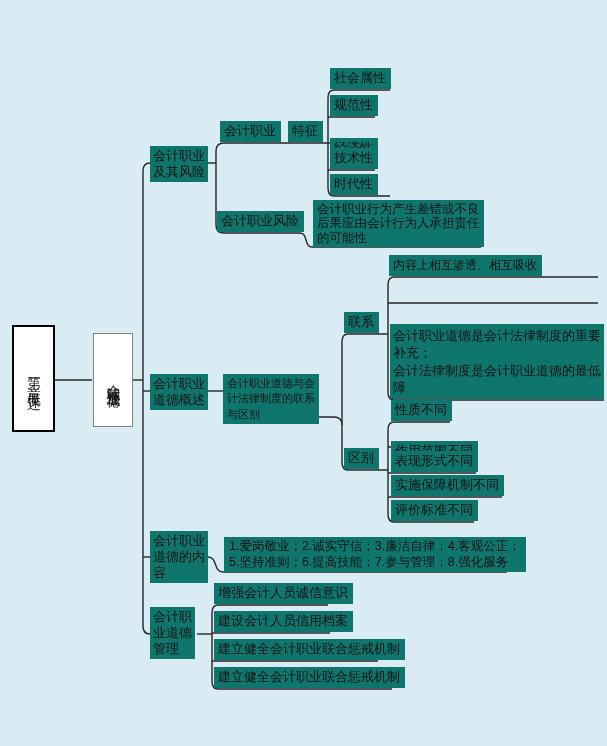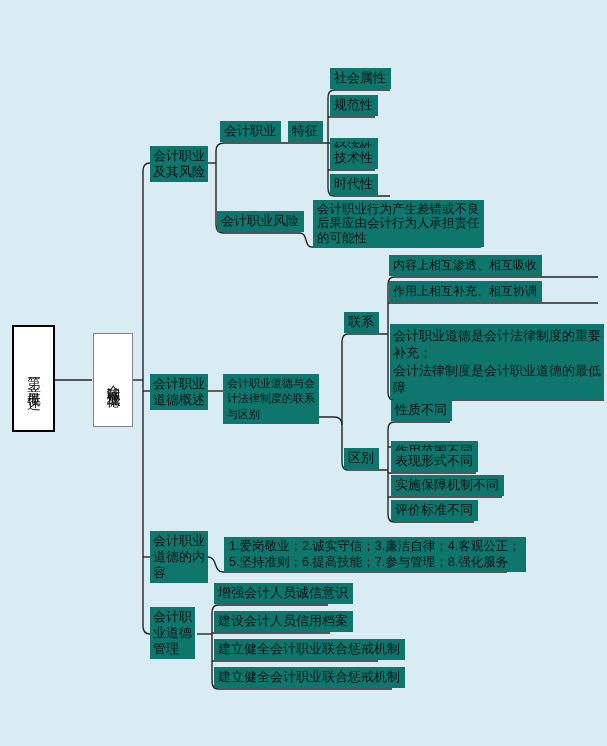--- a/index.html
+++ b/index.html
@@ -103,21 +103,20 @@
   <div class="node box" style="left:223px;bottom:322px;padding:2px 4px;line-height:15.5px;font-size:11px;">
     <div class="ln">会计职业道德与会</div>
     <div class="ln">计法律制度的联系</div>
     <div class="ln">与区别</div>
   </div>
 
   <div class="node leaf" style="left:344px;bottom:413px;">联系</div>
   <div class="node leaf" style="left:344px;bottom:277px;">区别</div>
 
   <div class="node leaf lg" style="left:389px;bottom:470px;">内容上相互渗透、相互吸收</div>
-  <div class="node leaf lg" style="left:389px;bottom:444px;">作用上相互补充、相互协调</div>
 
   <div class="node box" style="left:390px;bottom:347px;padding:3px 3px;line-height:17.2px;font-size:13px;">
     <div class="ln">会计职业道德是会计法律制度的重要</div>
     <div class="ln">补充；</div>
     <div class="ln">会计法律制度是会计职业道德的最低</div>
     <div class="ln">障</div>
   </div>
 
   <div class="node leaf" style="left:391px;bottom:325px;">性质不同</div>
   <div class="node leaf" style="left:391px;bottom:284px;">作用范围不同</div>

